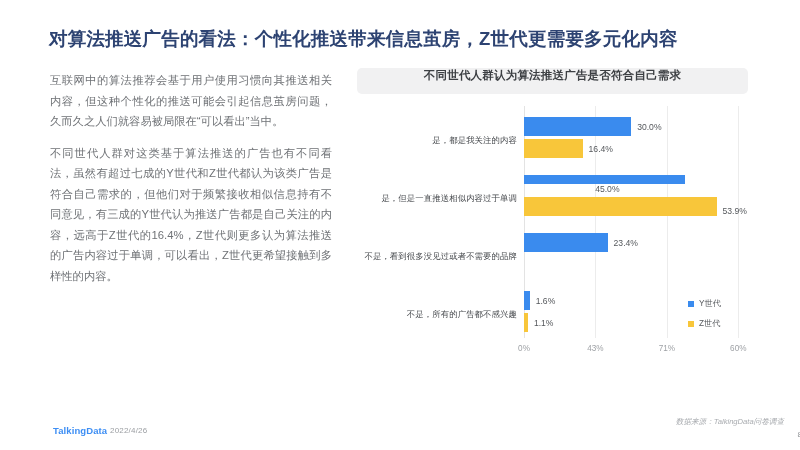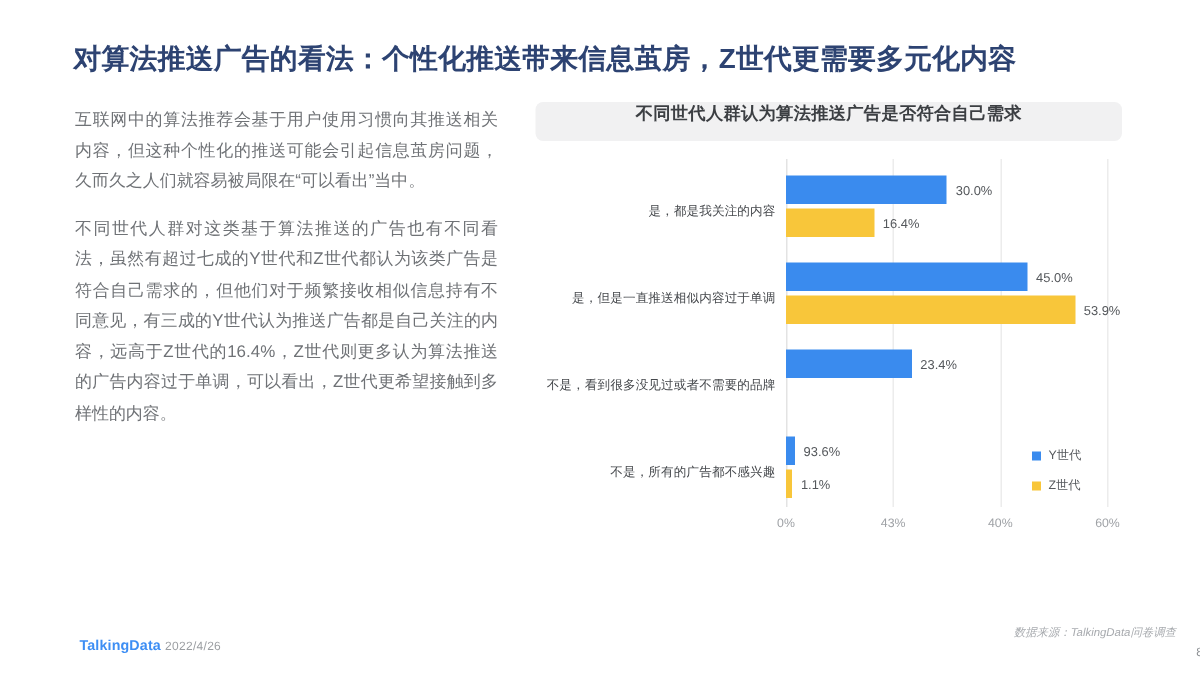--- a/index.html
+++ b/index.html
@@ -257,52 +257,52 @@
               <div class="bar y" style="width: 107.16px; background: rgb(58, 139, 238);"></div>
               <div class="bar-value">30.0%</div>
             </div>
             <div class="bar-row second" style="left: 167px;">
               <div class="bar z" style="width: 58.5808px; background: rgb(248, 198, 58);"></div>
               <div class="bar-value">16.4%</div>
             </div>
           </div>
           <div class="group" style="top: 63px;">
             <div class="cat-label">是，但是一直推送相似内容过于单调</div>
-            <div class="bar-row first" style="left: 167px;">
+            <div class="bar-row first" style="left: 167px; flex-direction: column;">
               <div class="bar y" style="width: 160.74px; background: rgb(58, 139, 238);"></div>
               <div class="bar-value">45.0%</div>
             </div>
-            <div class="bar-row second" style="left: 167px;">
+            <div class="bar-row second" style="left: 167px; align-items: flex-end;">
               <div class="bar z" style="width: 192.531px; background: rgb(248, 198, 58);"></div>
               <div class="bar-value">53.9%</div>
             </div>
           </div>
           <div class="group" style="top: 121px;">
             <div class="cat-label">不是，看到很多没见过或者不需要的品牌</div>
             <div class="bar-row first" style="left: 167px;">
               <div class="bar y" style="width: 83.5848px; background: rgb(58, 139, 238);"></div>
               <div class="bar-value">23.4%</div>
             </div>
           </div>
           <div class="group" style="top: 179px;">
             <div class="cat-label">不是，所有的广告都不感兴趣</div>
             <div class="bar-row first" style="left: 167px;">
               <div class="bar y" style="width: 5.7152px; background: rgb(58, 139, 238);"></div>
-              <div class="bar-value">93.6%</div>
+              <div class="bar-value">1.6%</div>
             </div>
             <div class="bar-row second" style="left: 167px;">
               <div class="bar z" style="width: 3.9292px; background: rgb(248, 198, 58);"></div>
               <div class="bar-value">1.1%</div>
             </div>
           </div>
         </div>
       <div class="axis-ticks" id="axis-ticks">
           <div class="tick" style="left: 167px;">0%</div>
           <div class="tick" style="left: 238.44px;">43%</div>
-          <div class="tick" style="left: 309.88px;">40%</div>
+          <div class="tick" style="left: 309.88px;">71%</div>
           <div class="tick" style="left: 381.32px;">60%</div>
         </div>
       <div class="legend" id="legend-host">
           <div class="legend-item">
             <span class="legend-swatch y" style="background: rgb(58, 139, 238);"></span>
             <span class="legend-label">Y世代</span>
           </div>
           <div class="legend-item">
             <span class="legend-swatch z" style="background: rgb(248, 198, 58);"></span>
             <span class="legend-label">Z世代</span>

